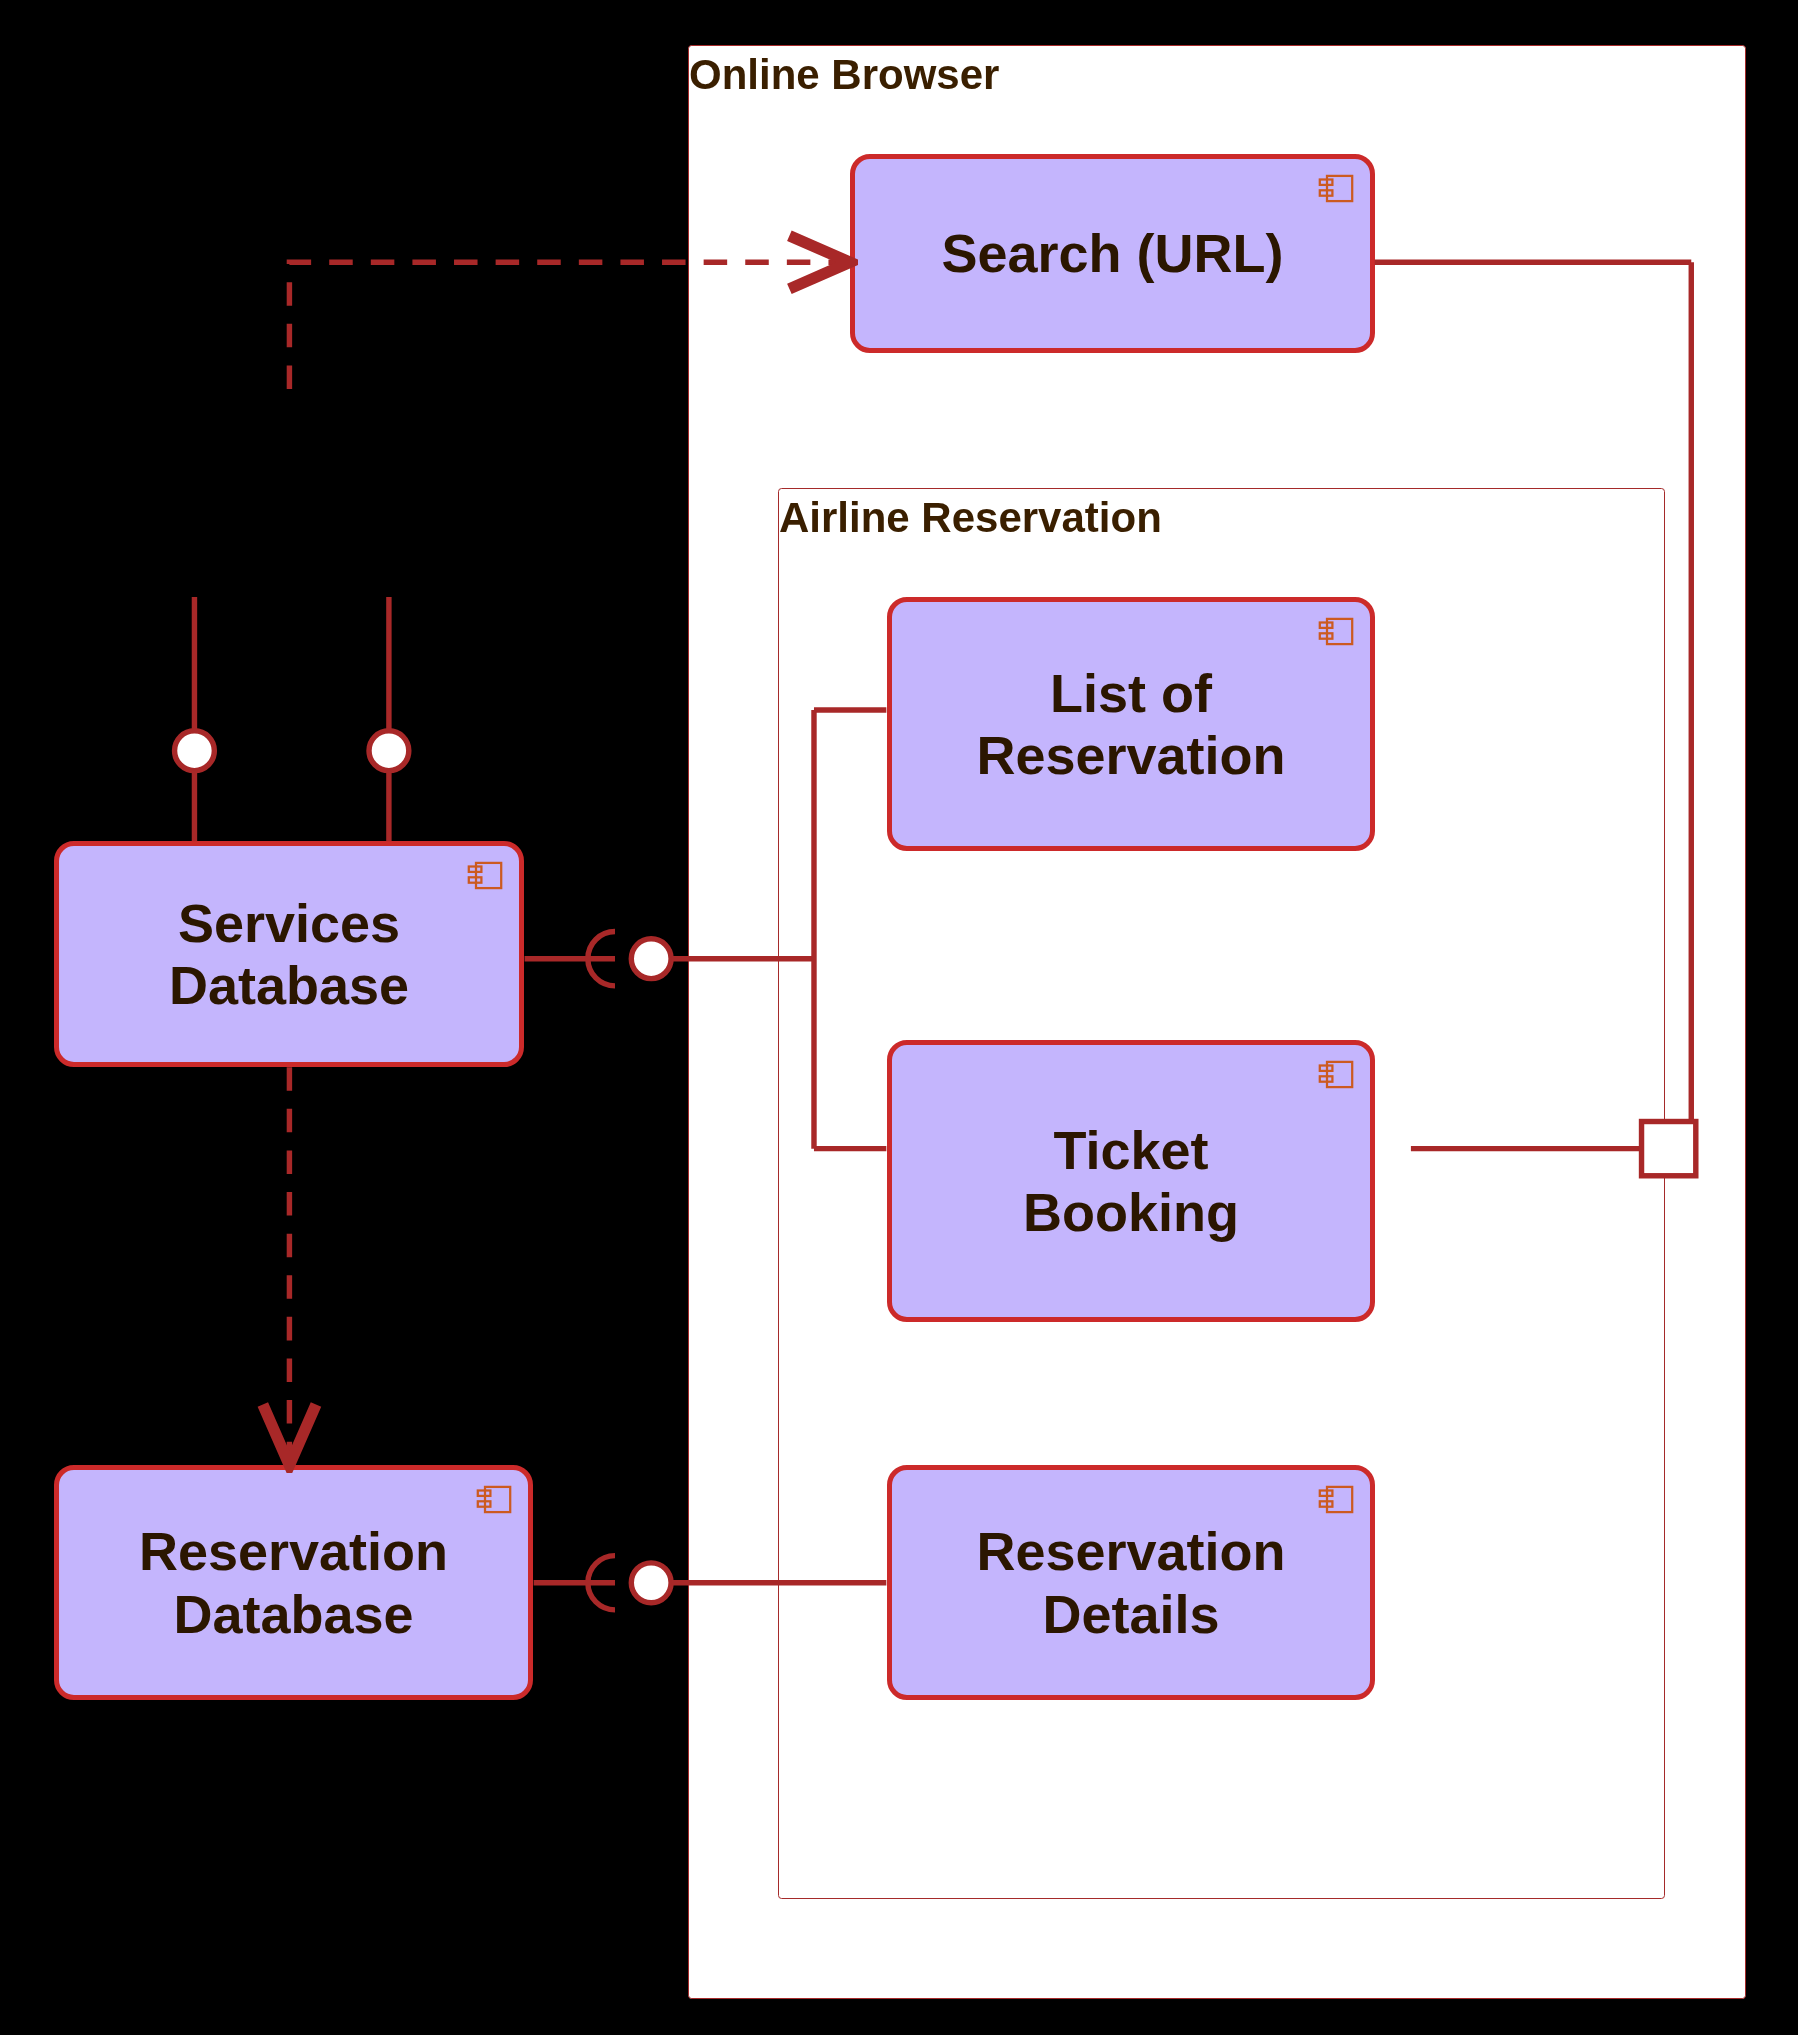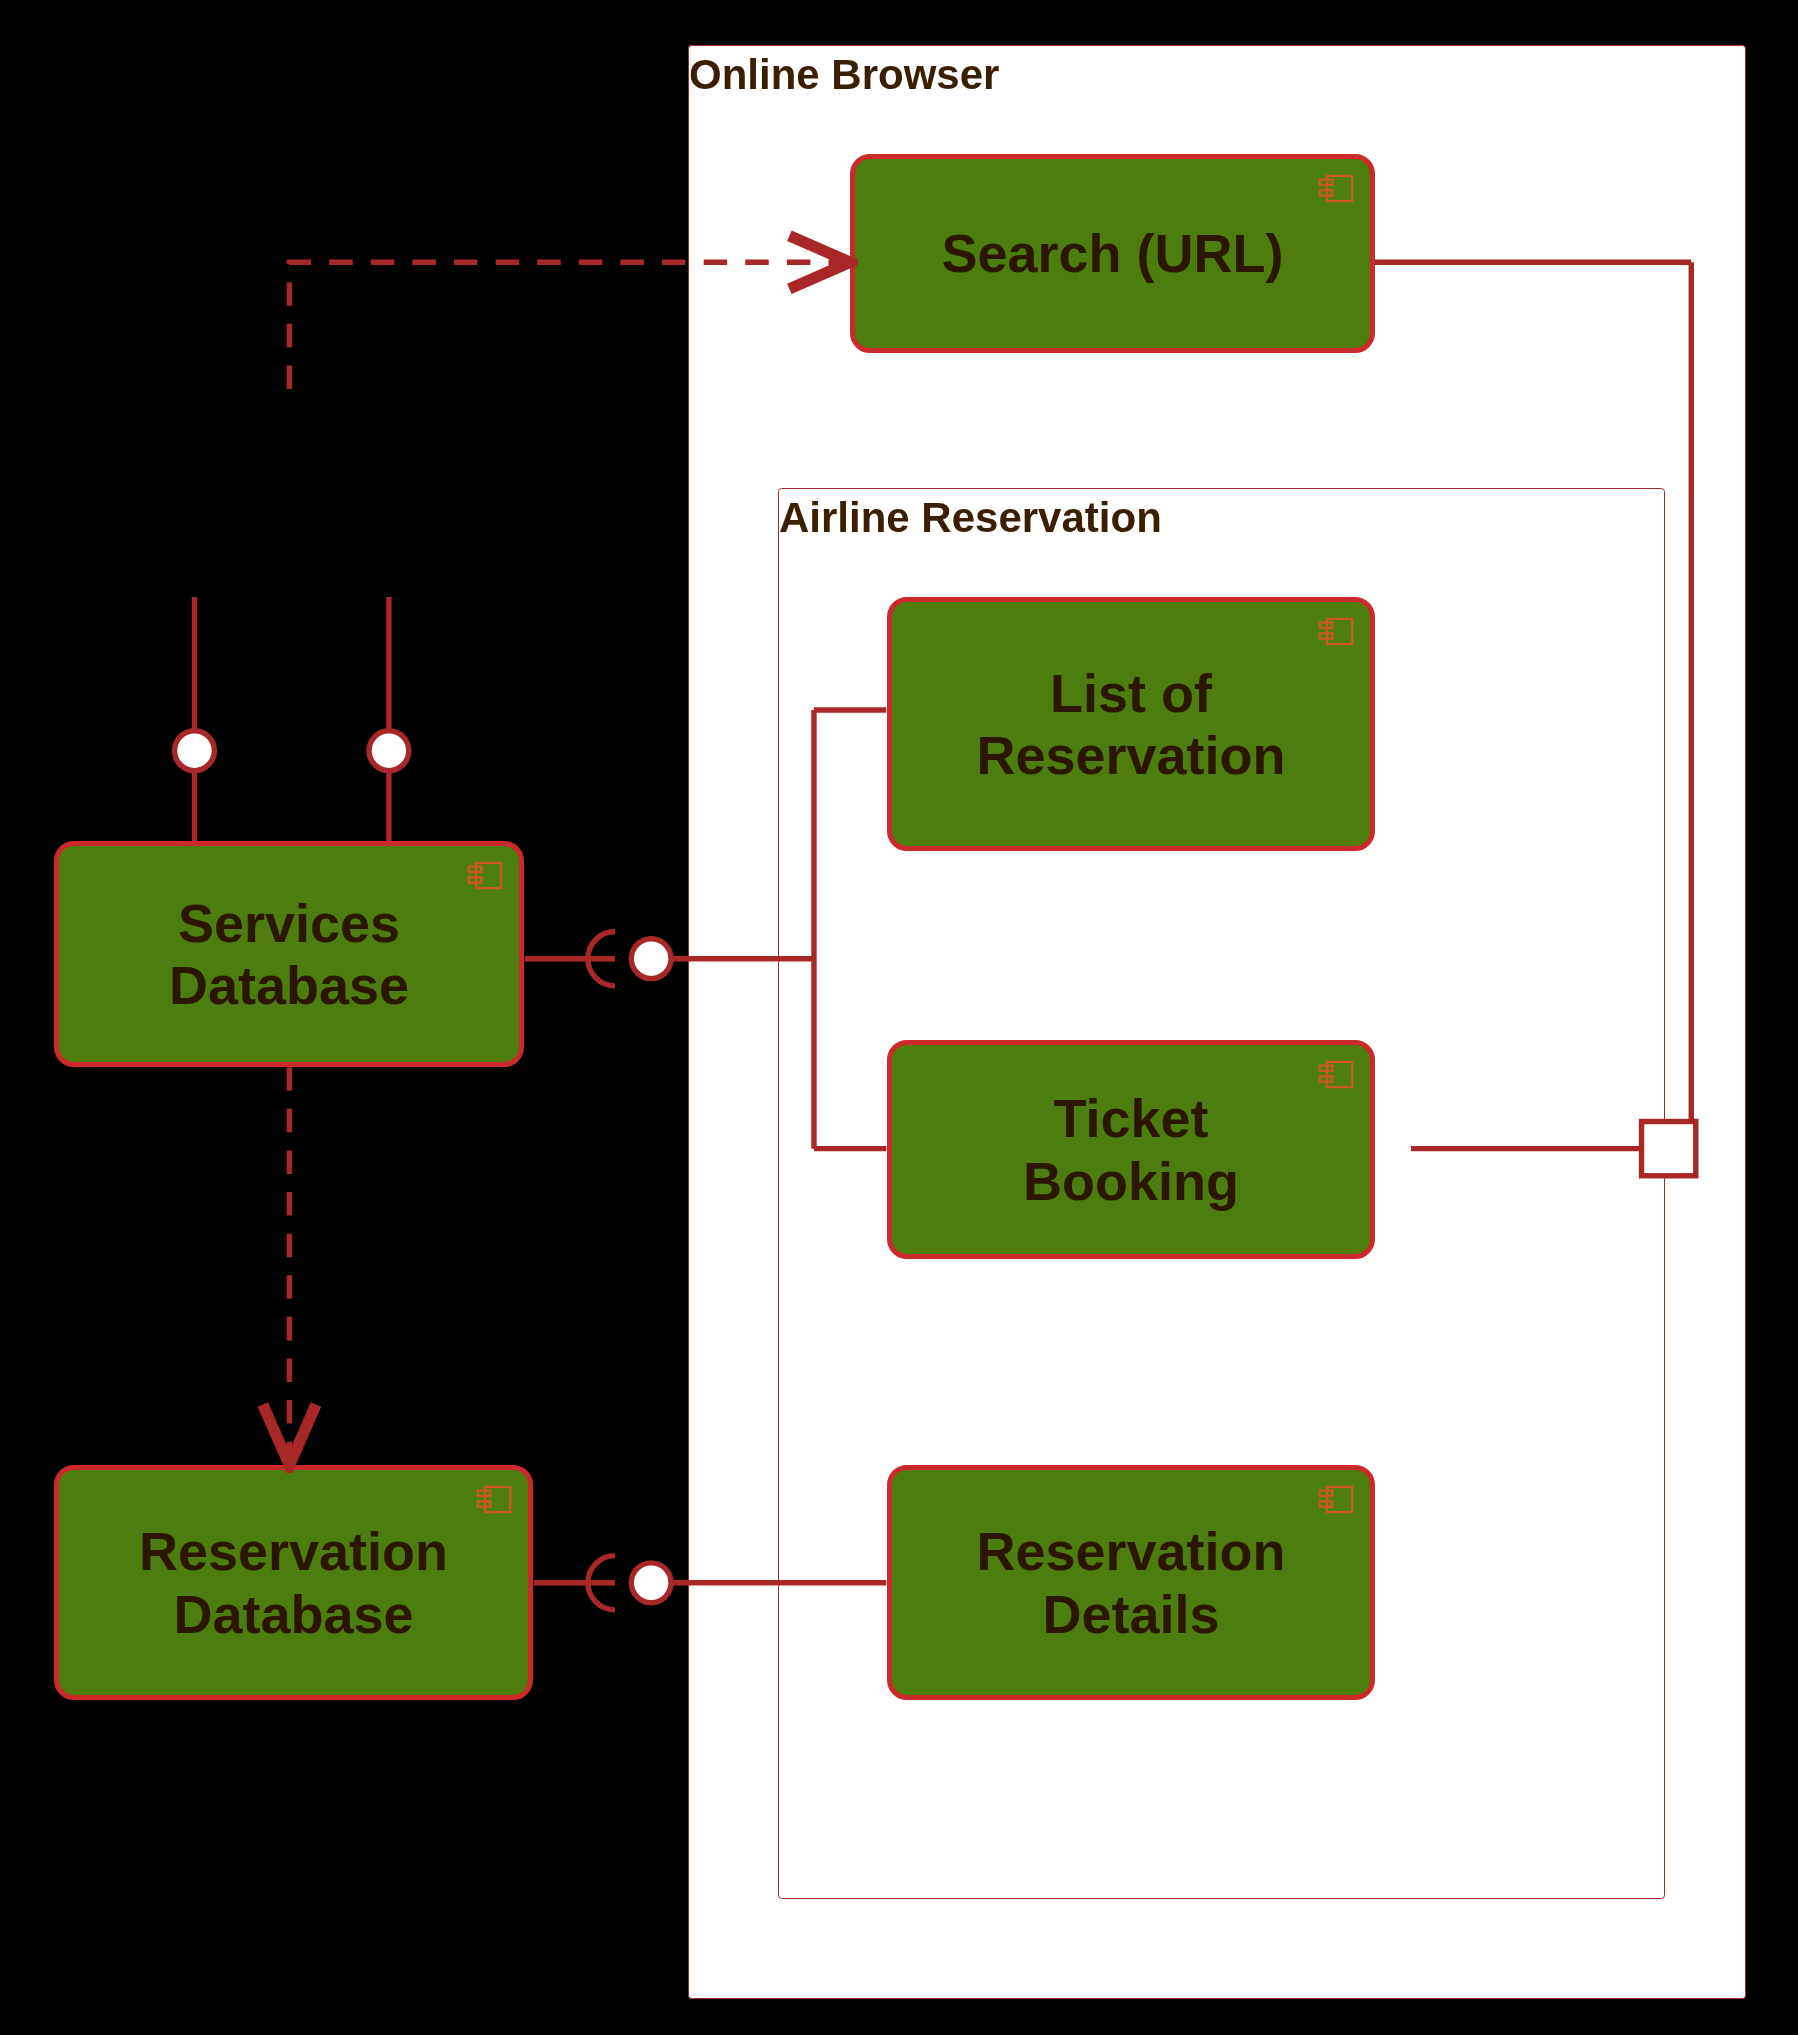--- a/index.html
+++ b/index.html
@@ -32,21 +32,21 @@
     text-align: left;
     font-size: 42px;
     font-weight: bold;
     color: #3a1f00;
   }
   .frame-title.inner {
     font-size: 42px;
   }
   .component {
     position: absolute;
-    background: #4d7c0f;
+    background: #c4b5fd;
     border: 5.4px solid #cc2a2a;
     border-radius: 20px;
     display: flex;
     align-items: center;
     justify-content: center;
     text-align: center;
     padding: 9px 18px;
   }
   .component-label {
     font-size: 54px;
@@ -129,21 +129,21 @@
       <svg viewBox="0 0 40 36">
           <g fill="none" stroke="#cc5a20" stroke-width="2.5">
             <rect x="10" y="4" width="28" height="28"></rect>
             <rect x="2" y="8" width="14" height="6"></rect>
             <rect x="2" y="20" width="14" height="6"></rect>
           </g>
         </svg>
     </span>
   </div>
 
-  <div class="component" style="left:887px; top:1040px; width:488px; height:219px;">
+  <div class="component" style="left:887px; top:1040px; width:488px; height:282px;">
     <span class="component-label">Ticket<br>Booking</span>
     <span class="comp-icon">
       <svg viewBox="0 0 40 36">
           <g fill="none" stroke="#cc5a20" stroke-width="2.5">
             <rect x="10" y="4" width="28" height="28"></rect>
             <rect x="2" y="8" width="14" height="6"></rect>
             <rect x="2" y="20" width="14" height="6"></rect>
           </g>
         </svg>
     </span>

